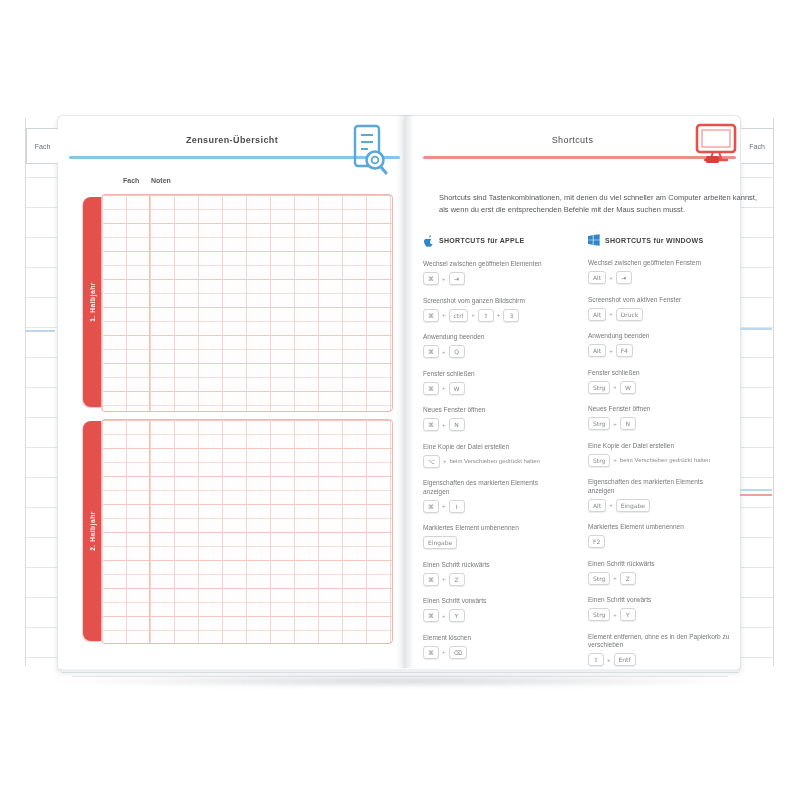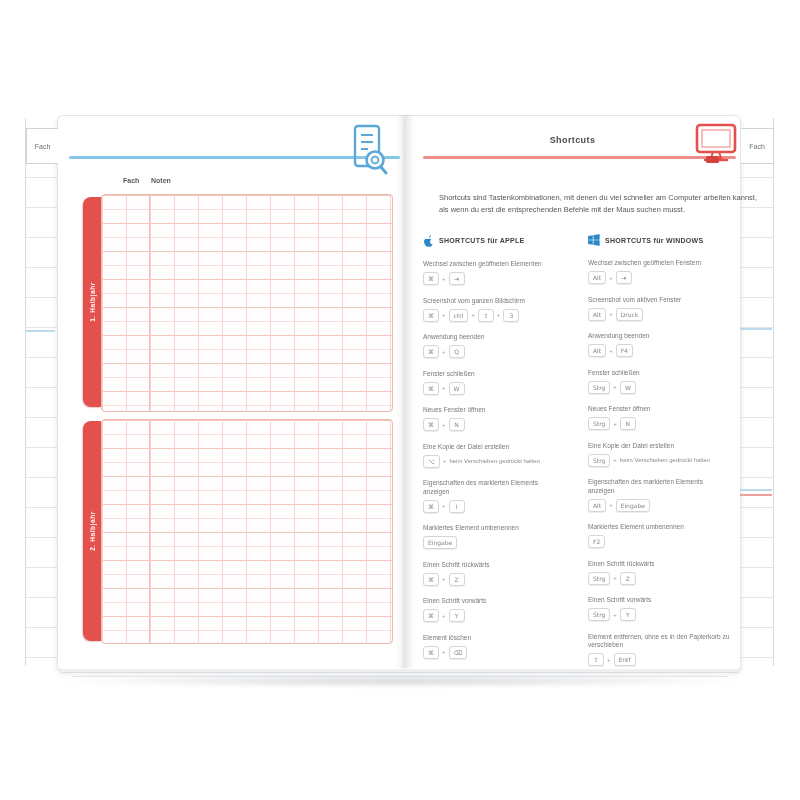--- a/index.html
+++ b/index.html
@@ -49,21 +49,21 @@
   .fach-divider{position:absolute;left:47px;top:0;bottom:0;width:1px;background:#efc0ba;}
   .tab{position:absolute;left:25px;width:18px;background:#e4504b;border-radius:8px 0 0 8px;
        display:flex;align-items:center;justify-content:center;z-index:2;box-shadow:-1px 1px 1px rgba(150,60,55,.25);}
   .tab1{top:81px;height:210px;}
   .tab2{top:305px;height:220px;}
   .tab span{writing-mode:vertical-rl;transform:rotate(180deg);color:#fff;font-size:6.5px;
             font-weight:bold;letter-spacing:.6px;white-space:nowrap;}
 
   
   .rp-title{position:absolute;left:0;top:19px;width:100%;text-align:center;
-            font-size:9px;font-weight:bold;color:#4c4c4e;letter-spacing:.4px;}
+            font-size:9px;font-weight:normal;color:#4c4c4e;letter-spacing:.4px;}
   .rp-underline{position:absolute;left:18px;right:4px;top:40px;height:2.5px;background:#ef8d88;border-radius:2px;}
   .monitor-icon{position:absolute;right:1px;top:4px;z-index:2;}
   .rp-intro{position:absolute;left:18px;top:60px;width:318px;font-size:7.5px;line-height:12px;
             color:#56585a;text-align:justify;margin:16px;}
   .sc-cols{position:absolute;left:18px;top:118px;width:316px;display:flex;gap:14px;}
   .sc-col{width:151px;}
   .sc-head{display:flex;align-items:center;gap:5px;}
   .sc-head-label{font-size:7px;font-weight:bold;color:#3f4144;letter-spacing:.3px;}
   .sc-entries{margin-top:13px;}
   .sc-entry{margin-bottom:11.5px;}
@@ -87,20 +87,21 @@
   </div>
   <div class="fach-box fach-box-right">
     <span>Fach</span>
   </div>
   <div class="tick" style="left:25px;width:30px;top:330px;background:#bcd9ec;"></div>
   <div class="tick" style="left:740px;width:32px;top:328px;background:#bcd9ec;"></div>
   <div class="tick" style="left:740px;width:32px;top:489px;background:#bcd9ec;"></div>
   <div class="tick" style="left:740px;width:32px;top:494px;background:#f0a09b;"></div>
 
   <div class="page page-left">
+    <div class="lp-title">Zensuren-Übersicht</div>
     <div class="lp-underline"></div>
 
     <svg class="report-icon" width="42" height="56" viewBox="0 0 42 56">
       <rect x="7" y="4" width="24" height="40" rx="3" fill="none" stroke="#5aa7d8" stroke-width="2.4"></rect>
       <line x1="13" y1="13" x2="25" y2="13" stroke="#5aa7d8" stroke-width="2"></line>
       <line x1="13" y1="20" x2="25" y2="20" stroke="#5aa7d8" stroke-width="2"></line>
       <line x1="13" y1="27" x2="20" y2="27" stroke="#5aa7d8" stroke-width="2"></line>
       <circle cx="27" cy="38" r="8.5" fill="#ffffff" stroke="#5aa7d8" stroke-width="2.6"></circle>
       <circle cx="27" cy="38" r="3.4" fill="none" stroke="#5aa7d8" stroke-width="1.8"></circle>
       <line x1="33" y1="45" x2="38" y2="51" stroke="#5aa7d8" stroke-width="3" stroke-linecap="round"></line>

